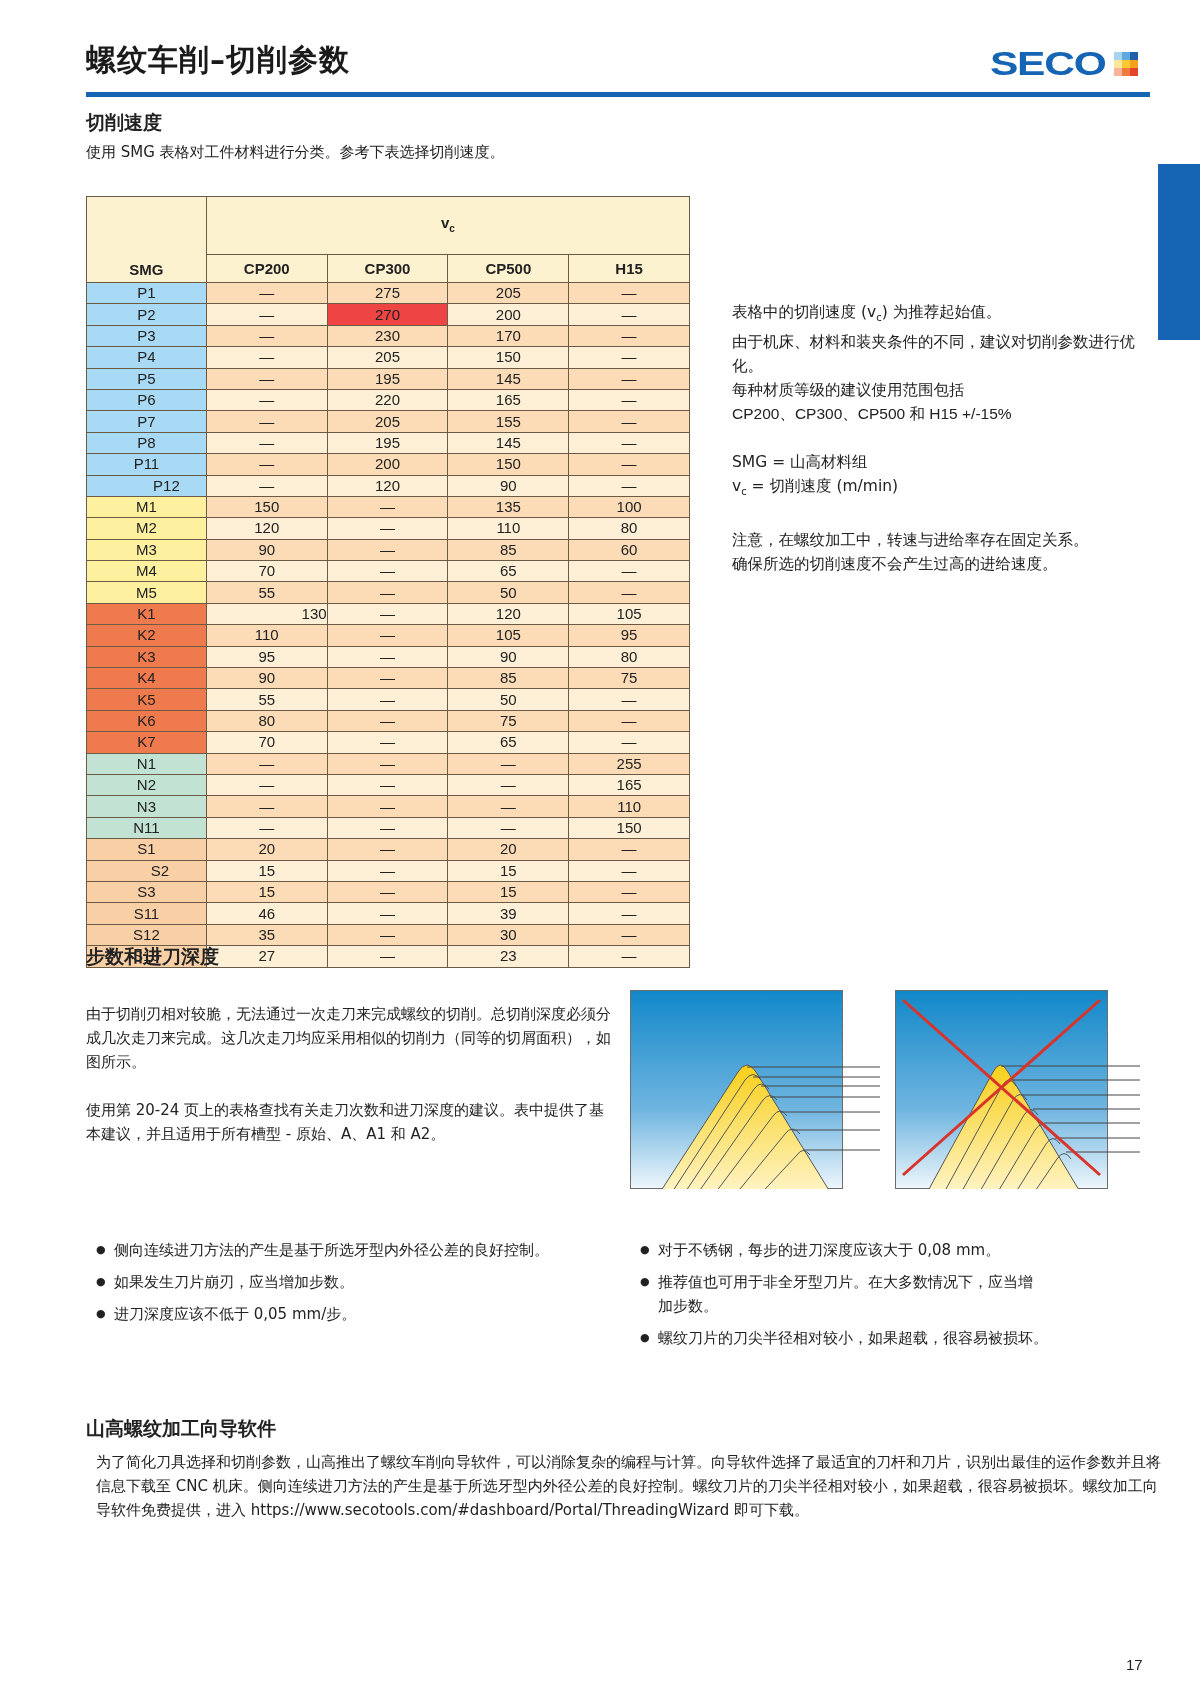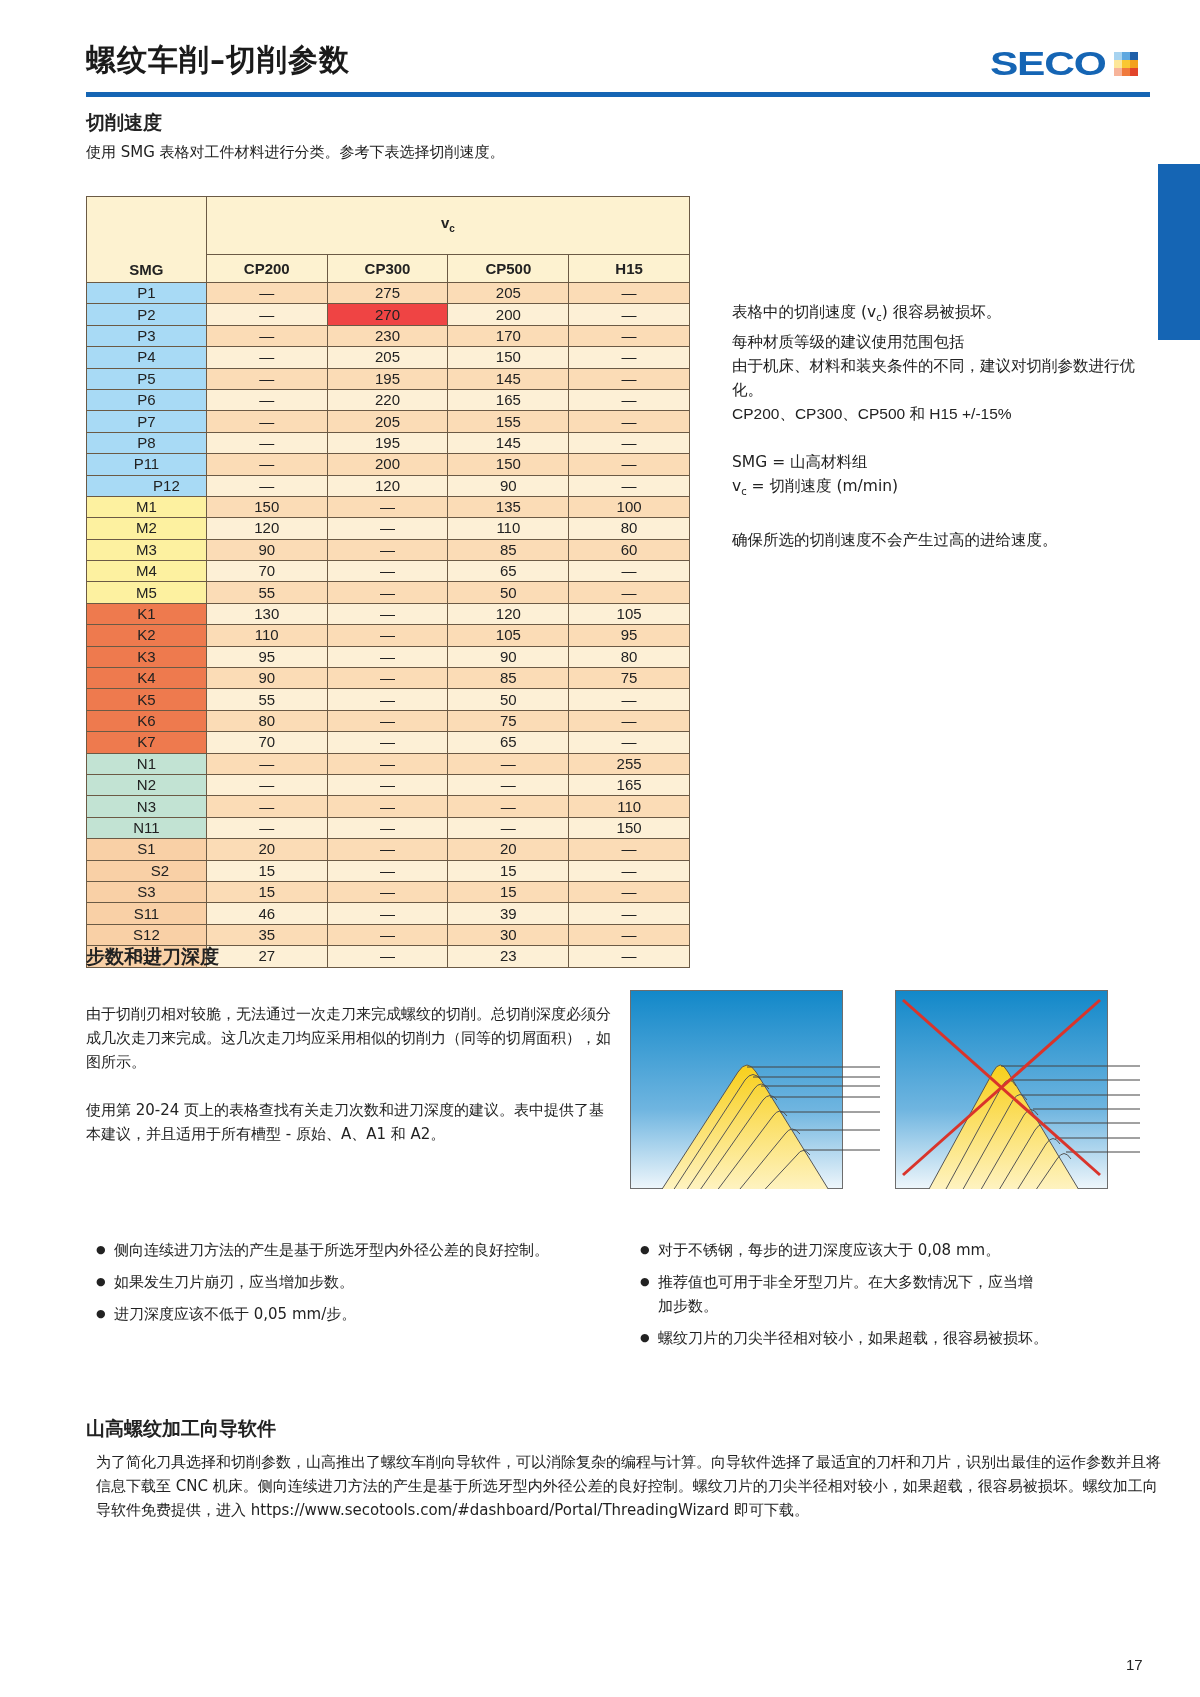--- a/index.html
+++ b/index.html
@@ -178,21 +178,21 @@
       </tr>
       <tr>
         <td style="background: rgb(253, 241, 160);">M5</td>
         <td style="background: rgb(251, 220, 182);">55</td>
         <td style="background: rgb(251, 220, 182);">—</td>
         <td style="background: rgb(251, 220, 182);">50</td>
         <td style="background: rgb(251, 220, 182);">—</td>
       </tr>
       <tr>
         <td style="background: rgb(238, 122, 78);">K1</td>
-        <td style="background: rgb(253, 240, 214);">130</td>
+        <td style="background: rgb(253, 240, 214); text-align: right;">130</td>
         <td style="background: rgb(253, 240, 214);">—</td>
         <td style="background: rgb(253, 240, 214);">120</td>
         <td style="background: rgb(253, 240, 214);">105</td>
       </tr>
       <tr>
         <td style="background: rgb(238, 122, 78);">K2</td>
         <td style="background: rgb(251, 220, 182);">110</td>
         <td style="background: rgb(251, 220, 182);">—</td>
         <td style="background: rgb(251, 220, 182);">105</td>
         <td style="background: rgb(251, 220, 182);">95</td>
@@ -299,28 +299,29 @@
         <td style="background: rgb(249, 208, 166);">S13</td>
         <td style="background: rgb(253, 240, 214);">27</td>
         <td style="background: rgb(253, 240, 214);">—</td>
         <td style="background: rgb(253, 240, 214);">23</td>
         <td style="background: rgb(253, 240, 214);">—</td>
       </tr>
     </tbody>
 </table>
 
 <div class="notes-right">
-  <div><span>表格中的切削速度 (v</span><sub style="font-size:10px">c</sub><span>) 很容易被损坏。</span></div>
+  <div><span>表格中的切削速度 (v</span><sub style="font-size:10px">c</sub><span>) 为推荐起始值。</span></div>
+  <div>由于机床、材料和装夹条件的不同，建议对切削参数进行优化。</div>
   <div>每种材质等级的建议使用范围包括</div>
-  <div>由于机床、材料和装夹条件的不同，建议对切削参数进行优化。</div>
   <div style="font-family:'Liberation Sans',sans-serif;">CP200、CP300、CP500 和 H15  +/-15%</div>
   <div class="gap"></div>
   <div>SMG = 山高材料组</div>
   <div><span>v</span><sub style="font-size:10px">c</sub><span> = 切削速度 (m/min)</span></div>
   <div class="gap"></div>
+  <div>注意，在螺纹加工中，转速与进给率存在固定关系。</div>
   <div>确保所选的切削速度不会产生过高的进给速度。</div>
 </div>
 
 <div class="h2" style="left:86px; top:944px;">步数和进刀深度</div>
 <div class="p" style="left:86px; top:1002px; width:528px;">由于切削刃相对较脆，无法通过一次走刀来完成螺纹的切削。总切削深度必须分成几次走刀来完成。这几次走刀均应采用相似的切削力（同等的切屑面积），如图所示。</div>
 <div class="p" style="left:86px; top:1098px; width:528px;">使用第 20-24 页上的表格查找有关走刀次数和进刀深度的建议。表中提供了基本建议，并且适用于所有槽型 - 原始、A、A1 和 A2。</div>
 
 <svg class="diagram" style="left:630px; top:990px;" width="250" height="200" viewBox="0 0 250 200">
   <defs>
     <linearGradient id="sky1" x1="0" y1="0" x2="0" y2="1">

